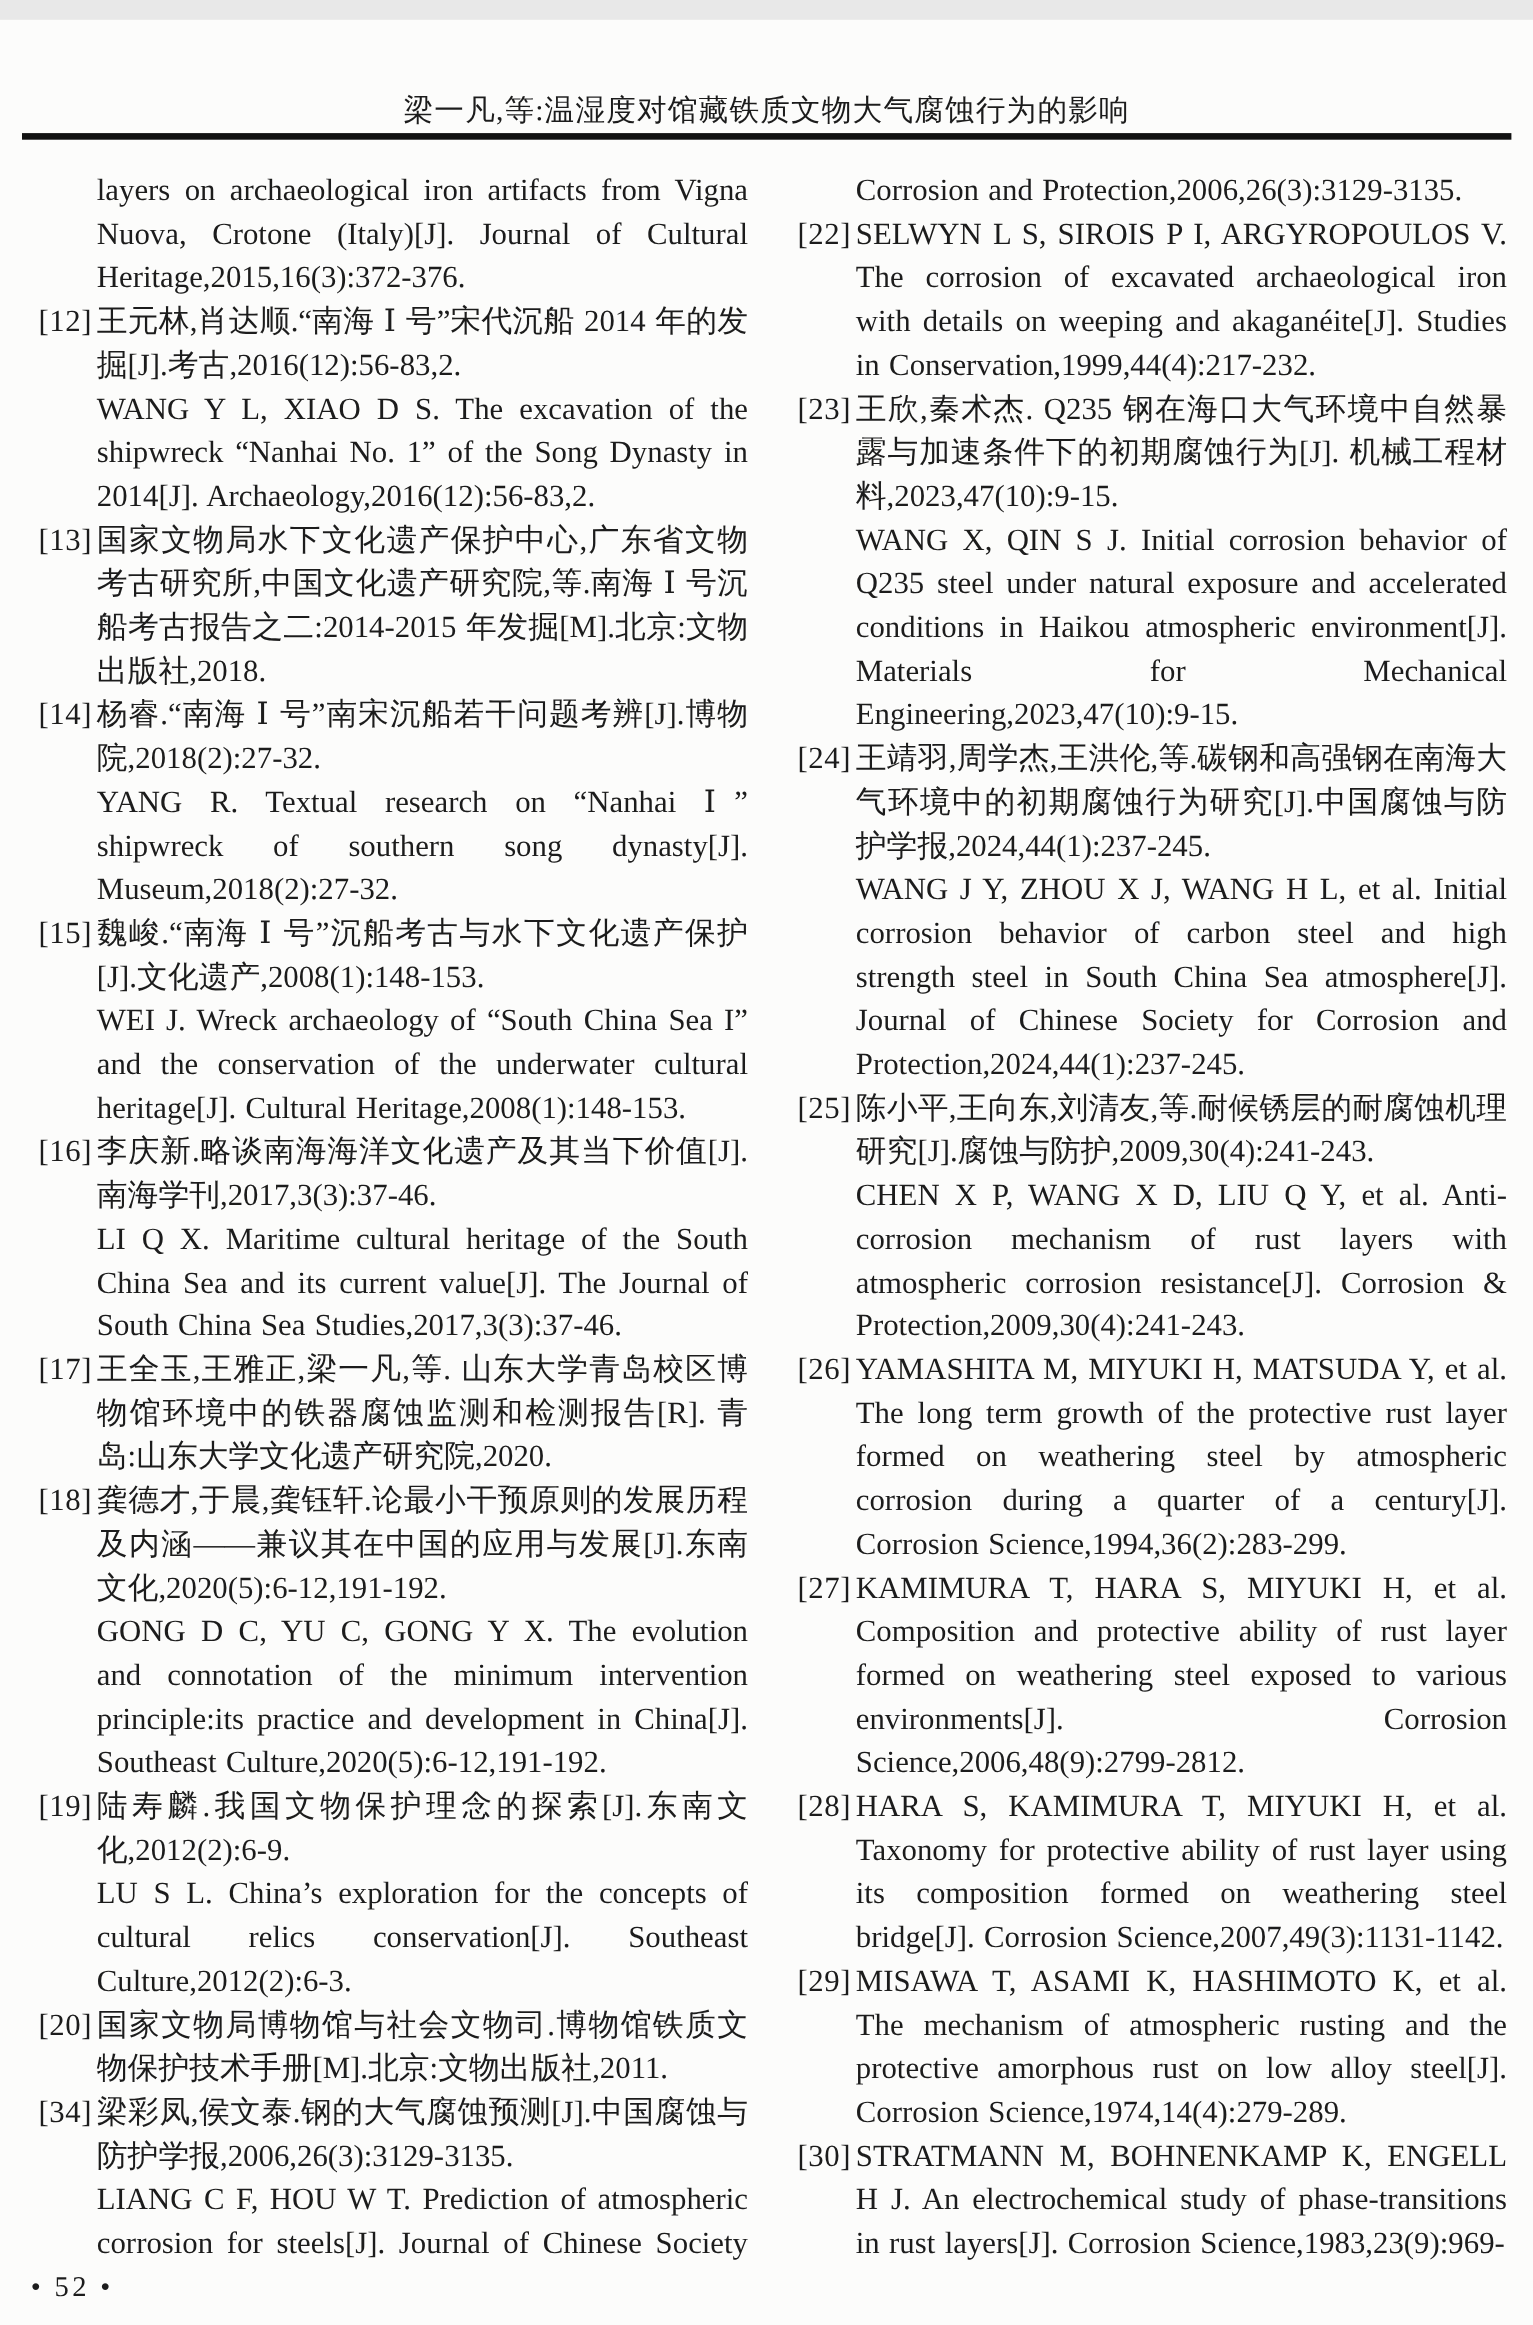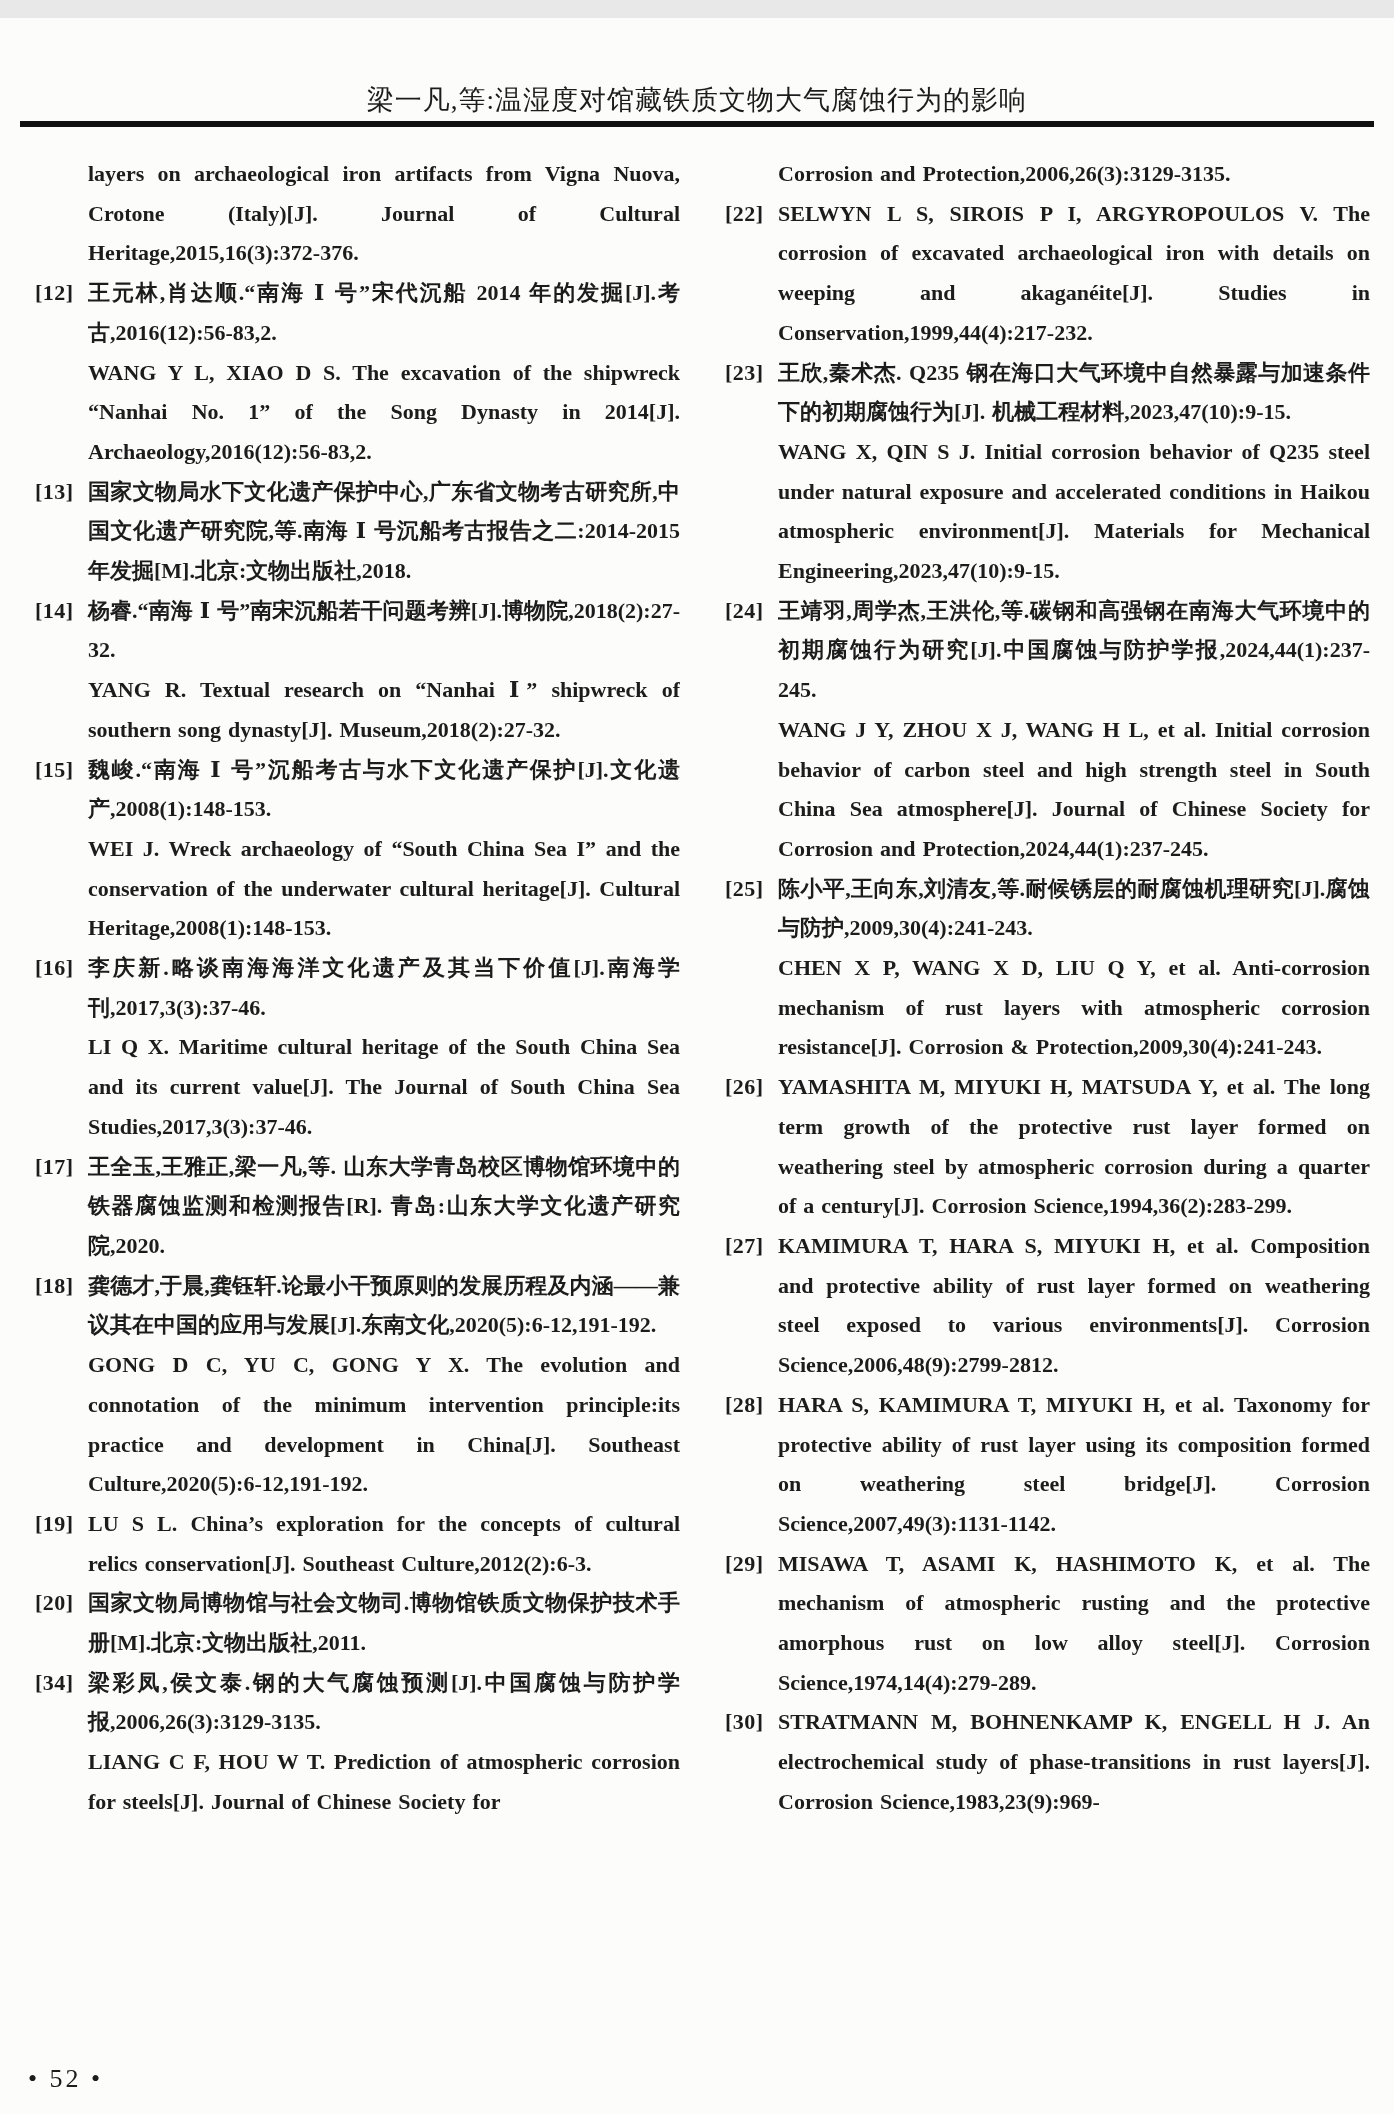--- a/index.html
+++ b/index.html
@@ -44,23 +44,22 @@
     gap: 45px;
   }
   .col {
     width: 645px;
     height: 1908px;
     overflow: hidden;
   }
   .ref {
     position: relative;
     padding-left: 53px;
-    font-size: 22px;
+    font-size: 28px;
     line-height: 39.7px;
-    font-weight: bold;
   }
   .ref .num {
     position: absolute;
     left: 0;
     top: 0;
     letter-spacing: 0.5px;
   }
   .ref-block {
     text-align: justify;
     text-align-last: left;
@@ -114,20 +113,21 @@
     <span class="num">[17]</span>
   <div class="ref-block">王全玉,王雅正,梁一凡,等. 山东大学青岛校区博物馆环境中的铁器腐蚀监测和检测报告[R]. 青岛:山东大学文化遗产研究院,2020.</div>
         </div>
         <div class="ref">
     <span class="num">[18]</span>
   <div class="ref-block">龚德才,于晨,龚钰轩.论最小干预原则的发展历程及内涵——兼议其在中国的应用与发展[J].东南文化,2020(5):6-12,191-192.</div>
           <div class="ref-block">GONG D C, YU C, GONG Y X. The evolution and connotation of the minimum intervention principle:its practice and development in China[J]. Southeast Culture,2020(5):6-12,191-192.</div>
         </div>
         <div class="ref">
     <span class="num">[19]</span>
+  <div class="ref-block">陆寿麟.我国文物保护理念的探索[J].东南文化,2012(2):6-9.</div>
           <div class="ref-block">LU S L. China’s exploration for the concepts of cultural relics conservation[J]. Southeast Culture,2012(2):6-3.</div>
         </div>
         <div class="ref">
     <span class="num">[20]</span>
   <div class="ref-block">国家文物局博物馆与社会文物司.博物馆铁质文物保护技术手册[M].北京:文物出版社,2011.</div>
         </div>
         <div class="ref">
     <span class="num">[34]</span>
   <div class="ref-block">梁彩凤,侯文泰.钢的大气腐蚀预测[J].中国腐蚀与防护学报,2006,26(3):3129-3135.</div>
           <div class="ref-block">LIANG C F, HOU W T. Prediction of atmospheric corrosion for steels[J]. Journal of Chinese Society for</div>

